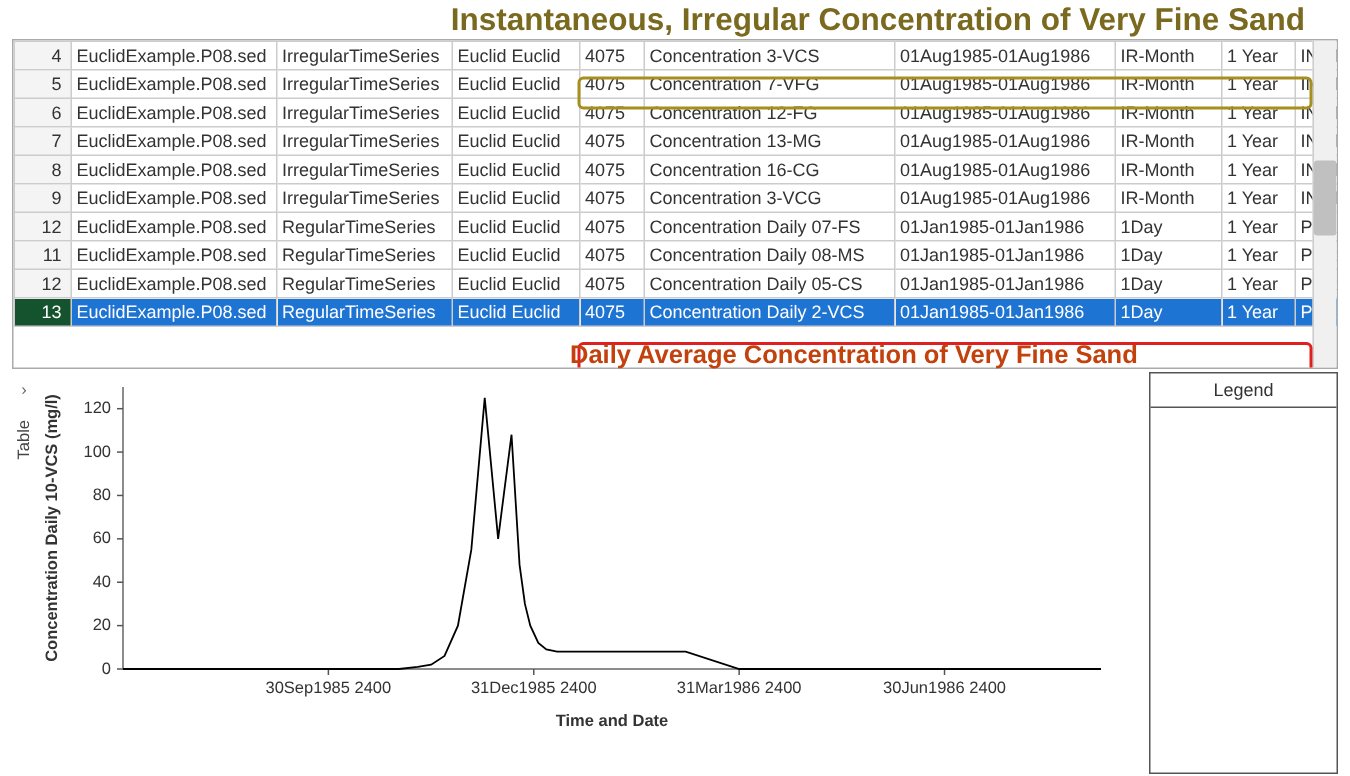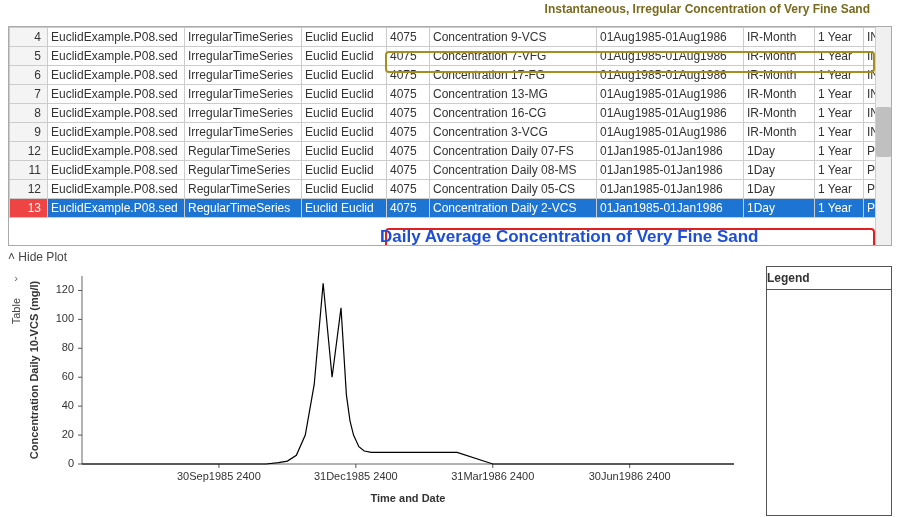--- a/index.html
+++ b/index.html
@@ -1,46 +1,46 @@
 <!DOCTYPE html>
 <html><head>
 <meta charset="utf-8">
 <style>
 html,body{margin:0;padding:0;font-family:Arial,Helvetica,sans-serif;font-size:12px;color:#333;background:#fff}
 .wrap{width:900px;height:517px;position:relative;box-sizing:border-box;padding:4px 8px 4px 8px}
-.annot-top{position:absolute;top:2px;right:30px;font-size:12px;font-weight:bold;color:#7a6a1f;z-index:10}
-.annot-mid{position:absolute;top:227px;left:380px;font-size:17px;font-weight:bold;color:#1d4ed8;z-index:10}
+.annot-top{position:absolute;top:2px;right:30px;font-size:21px;font-weight:bold;color:#7a6a1f;z-index:10}
+.annot-mid{position:absolute;top:227px;left:380px;font-size:17px;font-weight:bold;color:#c2410c;z-index:10}
 .table-box{width:100%;height:220px;overflow:hidden;border:1px solid #aaa;box-sizing:border-box;margin-top:22px;position:relative}
 .scrollbar{position:absolute;right:0;top:0;width:15px;height:100%;background:#f0f0f0;border-left:1px solid #ccc}
 .scrollbar .thumb{position:absolute;right:0;width:15px;height:50px;background:#c0c0c0;top:80px;border-radius:2px}
 table{border-collapse:collapse;width:calc(100% - 15px);table-layout:fixed}
 td{border:1px solid #ccc;padding:2px 3px;white-space:nowrap;overflow:hidden;text-overflow:clip;font-size:12px;background:#fff}
 tr.sel td{background:#1e74d2;color:#fff}
 .col-idx{width:28px;text-align:right;padding-right:6px;background:#f4f4f4}
-tr.sel .col-idx{background:#ef4444}
+tr.sel .col-idx{background:#14532d}
 .col-file{width:130px}
 .col-type{width:110px}
 .col-loc{width:78px}
 .col-id{width:36px}
 .col-var{width:160px}
 .col-range{width:140px}
 .col-step{width:64px}
 .col-span{width:42px}
 .col-agg{width:58px}
 .outline-y{position:absolute;top:24px;left:376px;width:486px;height:18px;border:2px solid #a68f1f;border-radius:4px;pointer-events:none;z-index:9}
 .outline-r{position:absolute;top:201px;left:376px;width:486px;height:18px;border:2px solid #e02020;border-radius:4px;pointer-events:none;z-index:9}
 .plot-zone{margin-top:2px;height:268px;display:flex;flex-direction:column}
 .hideplot{font-size:12px;color:#444;padding:2px 0;cursor:pointer}
 .plot-row{display:flex;flex:1}
 .side-tabs{width:16px;display:flex;flex-direction:column;align-items:center;padding-top:6px;gap:10px;color:#666}
 .side-tabs .chev{font-size:11px;cursor:pointer}
 .side-tabs .tablabel{writing-mode:vertical-rl;transform:rotate(180deg);font-size:11px;color:#444;cursor:pointer;margin-top:4px}
 .chart-holder{flex:1;position:relative}
 .legend-box{width:126px;border:1px solid #555;margin-left:6px;height:100%;box-sizing:border-box}
-.legend-box .lh{border-bottom:1px solid #555;font-weight:bold;padding:4px 0;font-size:12px}
+.legend-box .lh{border-bottom:1px solid #555;text-align:center;font-weight:normal;padding:4px 0;font-size:12px}
 .legend-box .li{padding:6px 6px;font-size:11px}
 svg text{font-size:11px;fill:#333}
 .axis{stroke:#666;stroke-width:1}
 .tick{stroke:#555;stroke-width:1}
 .dataline{stroke:#000;stroke-width:1.2;fill:none}
 </style>
 </head>
 <body>
 <div class="wrap">
 
@@ -50,21 +50,21 @@
   <div class="outline-y"></div>
   <div class="outline-r"></div>
   <table>
         <tbody id="tbody">
           <tr>
             <td class="col-idx">4</td>
             <td class="col-file">EuclidExample.P08.sed</td>
             <td class="col-type">IrregularTimeSeries</td>
             <td class="col-loc">Euclid Euclid</td>
             <td class="col-id">4075</td>
-            <td class="col-var">Concentration 9-VCS</td>
+            <td class="col-var">Concentration 3-VCS</td>
             <td class="col-range">01Aug1985-01Aug1986</td>
             <td class="col-step">IR-Month</td>
             <td class="col-span">1 Year</td>
             <td class="col-agg">INST-VAL</td>
           </tr>
           <tr>
             <td class="col-idx">5</td>
             <td class="col-file">EuclidExample.P08.sed</td>
             <td class="col-type">IrregularTimeSeries</td>
             <td class="col-loc">Euclid Euclid</td>
@@ -74,21 +74,21 @@
             <td class="col-step">IR-Month</td>
             <td class="col-span">1 Year</td>
             <td class="col-agg">INST-VAL</td>
           </tr>
           <tr>
             <td class="col-idx">6</td>
             <td class="col-file">EuclidExample.P08.sed</td>
             <td class="col-type">IrregularTimeSeries</td>
             <td class="col-loc">Euclid Euclid</td>
             <td class="col-id">4075</td>
-            <td class="col-var">Concentration 17-FG</td>
+            <td class="col-var">Concentration 12-FG</td>
             <td class="col-range">01Aug1985-01Aug1986</td>
             <td class="col-step">IR-Month</td>
             <td class="col-span">1 Year</td>
             <td class="col-agg">INST-VAL</td>
           </tr>
           <tr>
             <td class="col-idx">7</td>
             <td class="col-file">EuclidExample.P08.sed</td>
             <td class="col-type">IrregularTimeSeries</td>
             <td class="col-loc">Euclid Euclid</td>
@@ -174,24 +174,20 @@
         </tbody>
       </table>
   <div class="scrollbar">
         <div class="thumb"></div>
       </div>
 </div>
 
 <div class="annot-mid">Daily Average Concentration of Very Fine Sand</div>
 
 <div class="plot-zone">
-  <div class="hideplot">
-    <span>˄</span>
-    <span>Hide Plot</span>
-  </div>
   <div class="plot-row">
     <div class="side-tabs">
       <div class="chev">›</div>
       <div class="tablabel">Table</div>
     </div>
     <div class="chart-holder">
       <svg id="chart" width="720" height="240">
             <line x1="58" y1="10" x2="58" y2="198" class="axis"></line>
             <line x1="58" y1="198" x2="710" y2="198" class="axis"></line>
             <line x1="54" y1="198" x2="58" y2="198" class="tick"></line>

